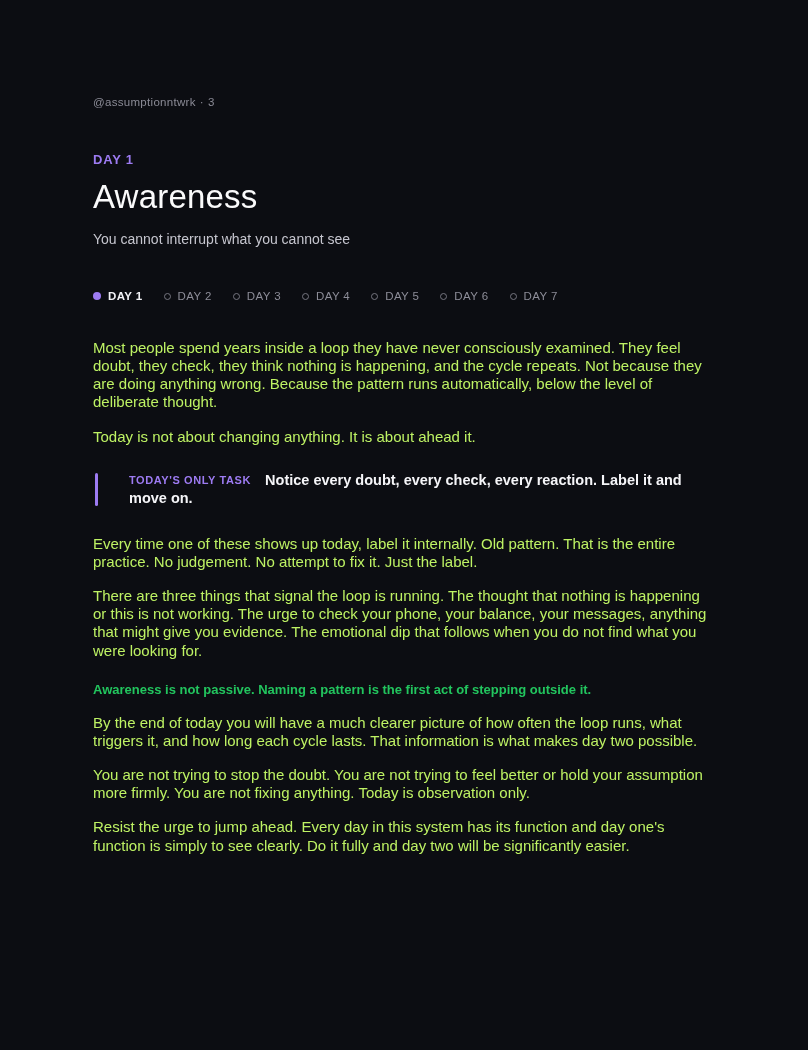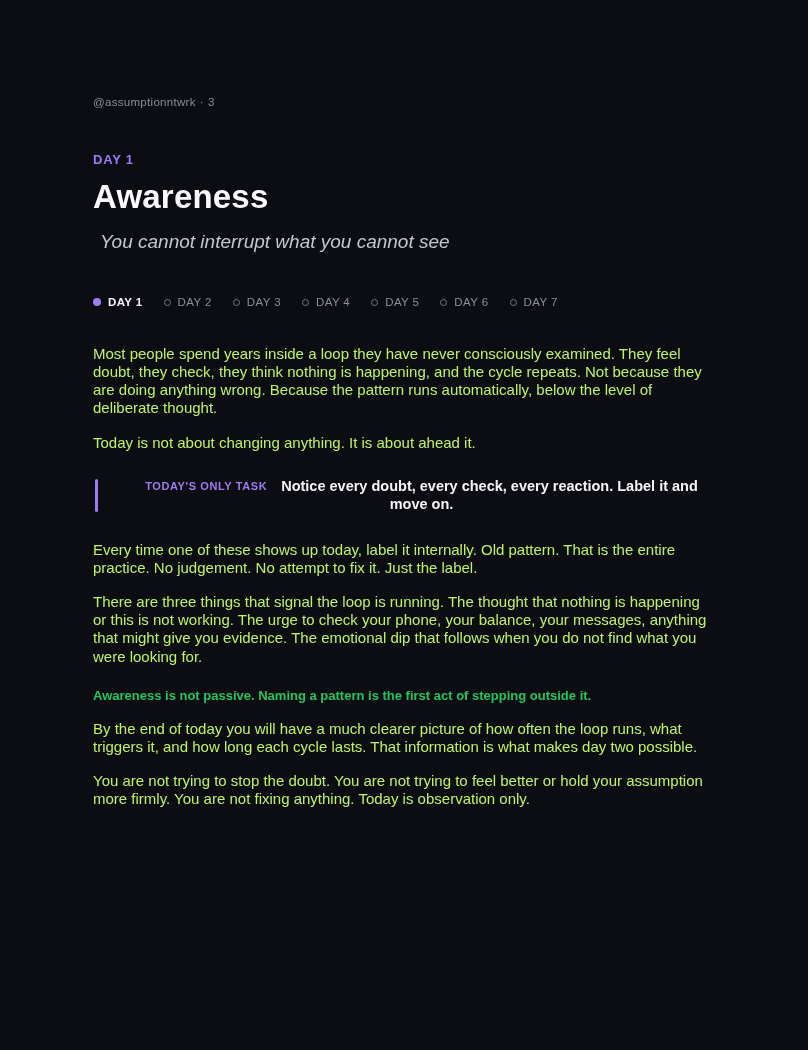--- a/index.html
+++ b/index.html
@@ -26,30 +26,28 @@
   .eyebrow {
     margin-top: 44px;
     font-size: 13px;
     font-weight: bold;
     color: #9d7bf2;
     letter-spacing: 0.8px;
   }
   .title {
     margin: 11px 0 0 0;
     font-size: 33px;
-    font-weight: bold;
+    font-weight: normal;
     color: #fafafb;
     letter-spacing: 0.2px;
   }
   .subtitle {
     margin-top: 15px;
-    font-size: 19px;
-    font-style: italic;
+    font-size: 14px;
     color: #c6c6cf;
-    margin-left: 7px;
   }
   .day-nav {
     margin-top: 43px;
     display: flex;
     align-items: center;
     gap: 21px;
   }
   .day-item {
     display: flex;
     align-items: center;
@@ -96,21 +94,20 @@
     margin: 2px 0;
     flex: 0 0 auto;
   }
   .task-text {
     margin: 0;
     padding-left: 31px;
     font-size: 14.5px;
     font-weight: bold;
     line-height: 1.28;
     color: #f5f5f8;
-    text-align: center;
   }
   .task-label {
     font-size: 11px;
     font-weight: bold;
     color: #9d7bf2;
     letter-spacing: 0.6px;
     margin-right: 14px;
     position: relative;
     top: -1px;
   }
@@ -192,17 +189,18 @@
         <span class="task-label">TODAY'S ONLY TASK</span><span>Notice every doubt, every check, every reaction. Label it and move on.</span>
       </p>
     </div>
 
     <p class="body-p">Every time one of these shows up today, label it internally. Old pattern. That is the entire practice. No judgement. No attempt to fix it. Just the label.</p>
     <p class="body-p">There are three things that signal the loop is running. The thought that nothing is happening or this is not working. The urge to check your phone, your balance, your messages, anything that might give you evidence. The emotional dip that follows when you do not find what you were looking for.</p>
     <p class="emphasis">Awareness is not passive. Naming a pattern is the first act of stepping outside it.</p>
     <p class="body-p">By the end of today you will have a much clearer picture of how often the loop runs, what triggers it, and how long each cycle lasts. That information is what makes day two possible.</p>
 
     <p class="body-p">You are not trying to stop the doubt. You are not trying to feel better or hold your assumption more firmly. You are not fixing anything. Today is observation only.</p>
+    <p class="body-p">Resist the urge to jump ahead. Every day in this system has its function and day one's function is simply to see clearly. Do it fully and day two will be significantly easier.</p>
 
 
   </div>
 
 </div>
 
 </body></html>

